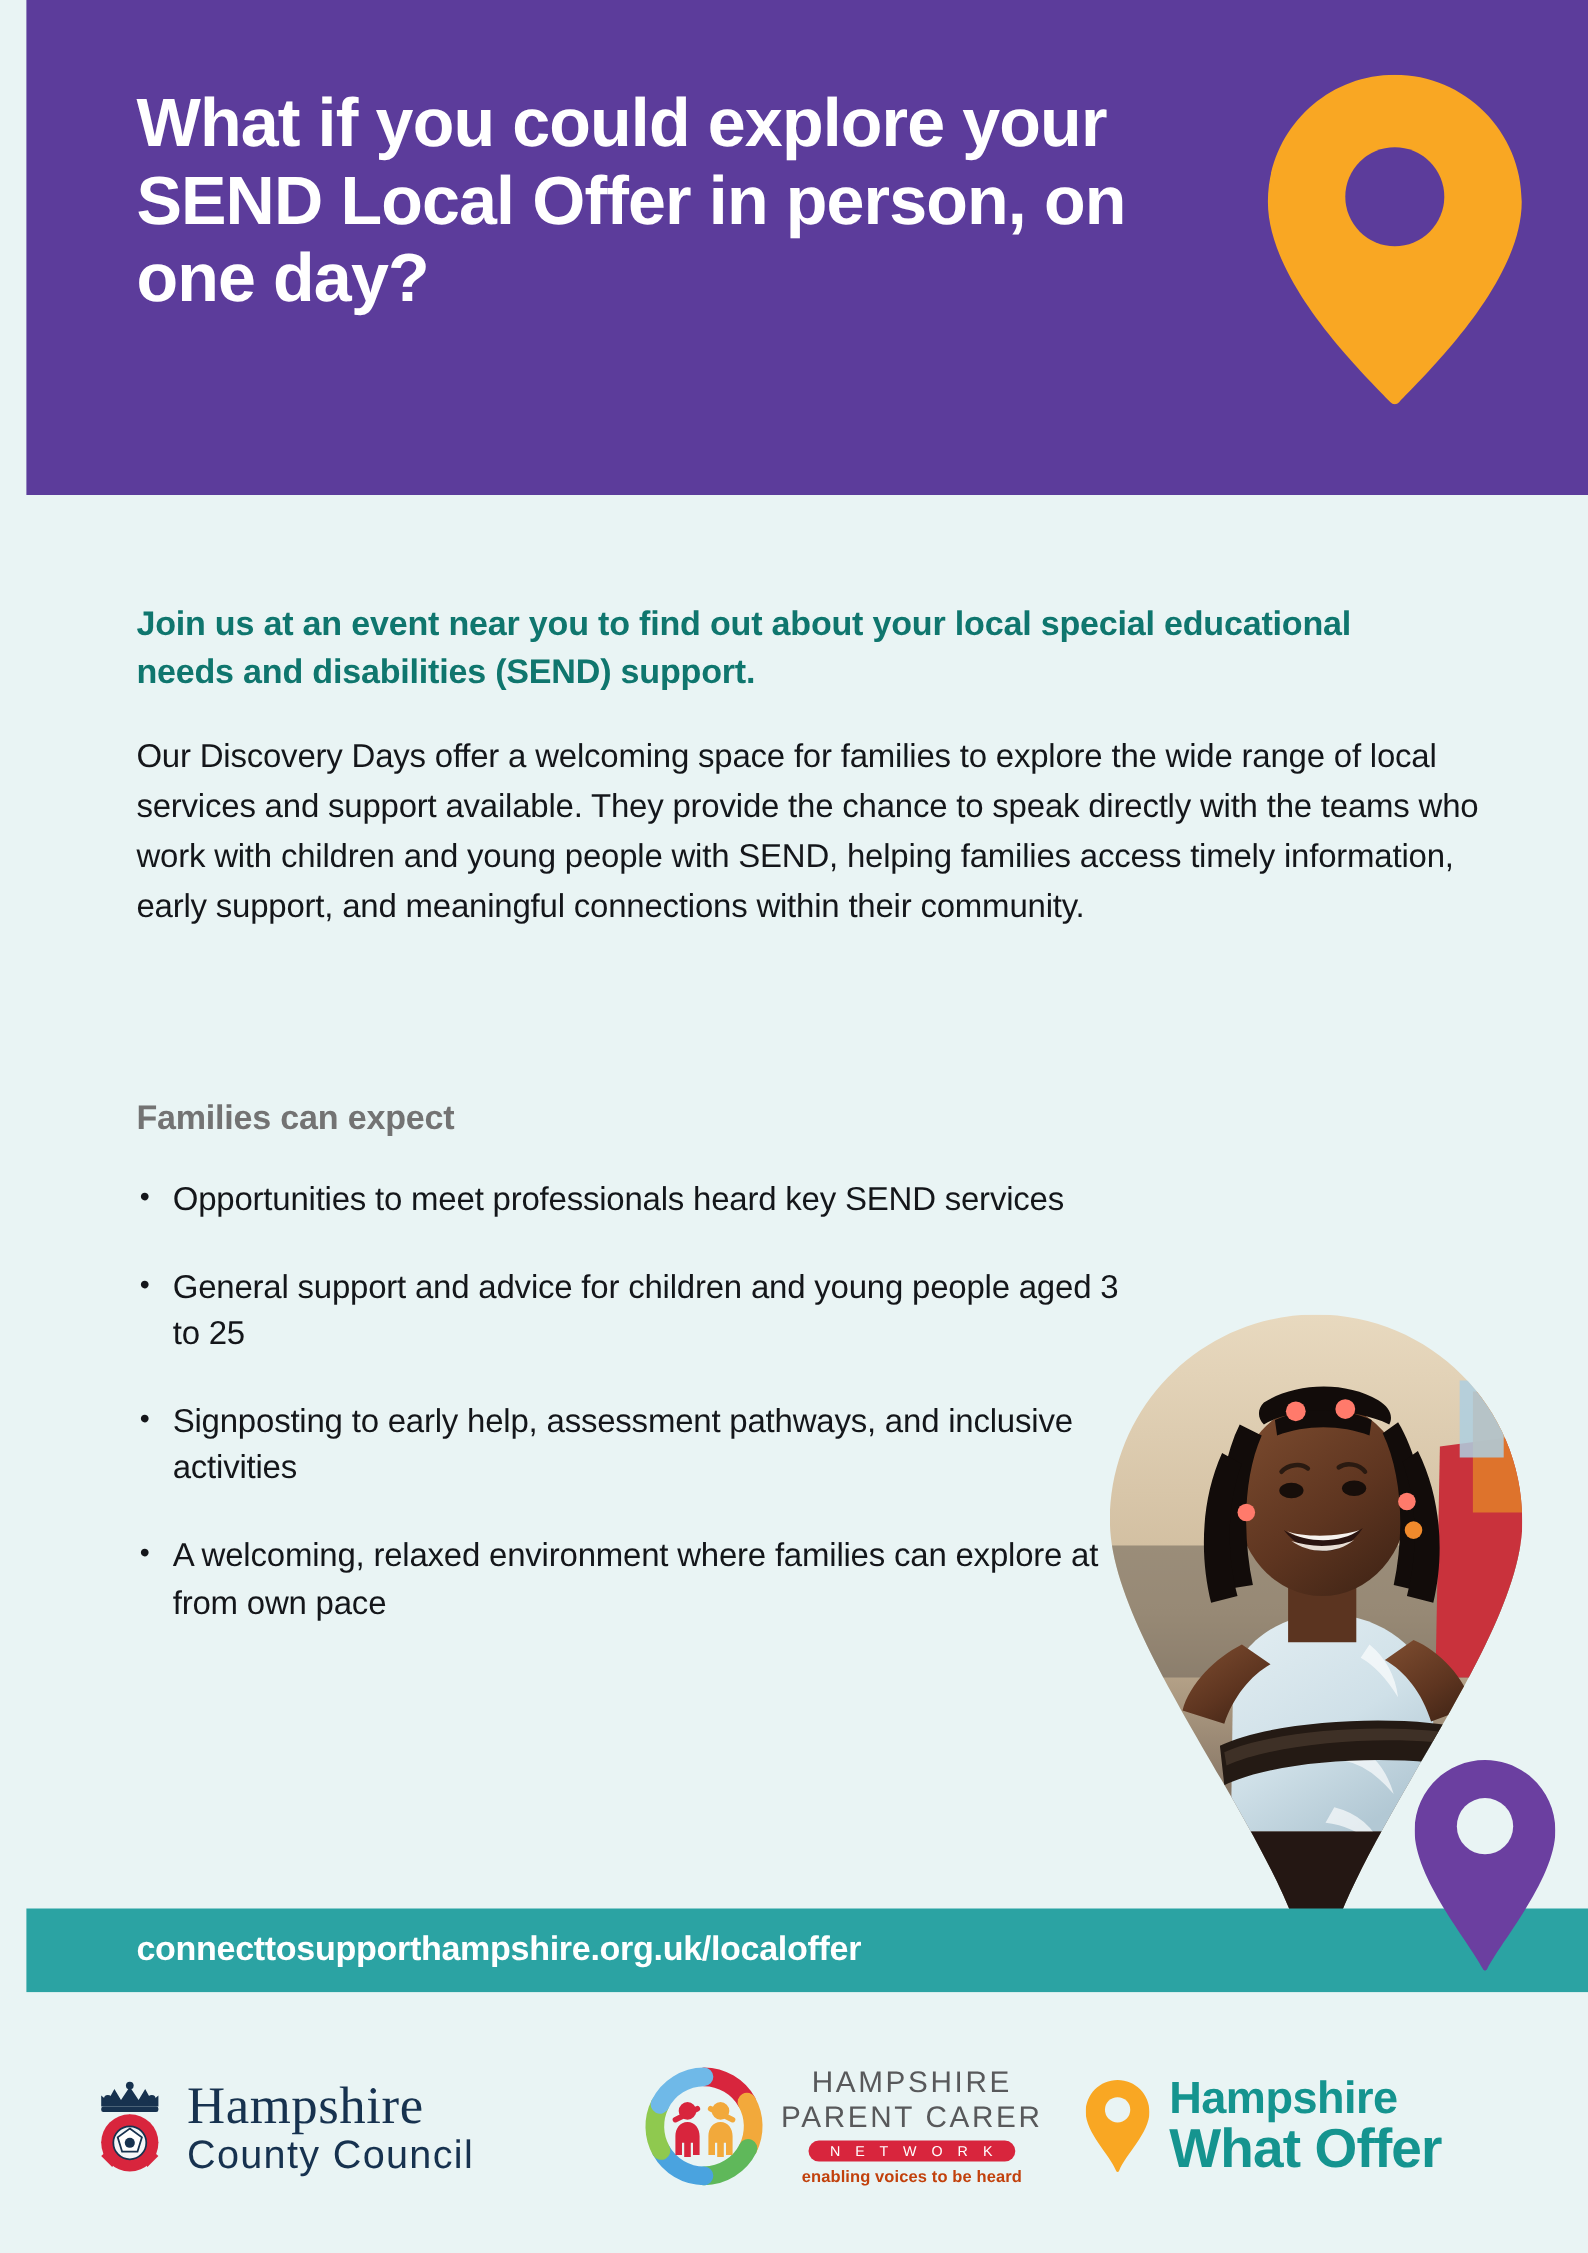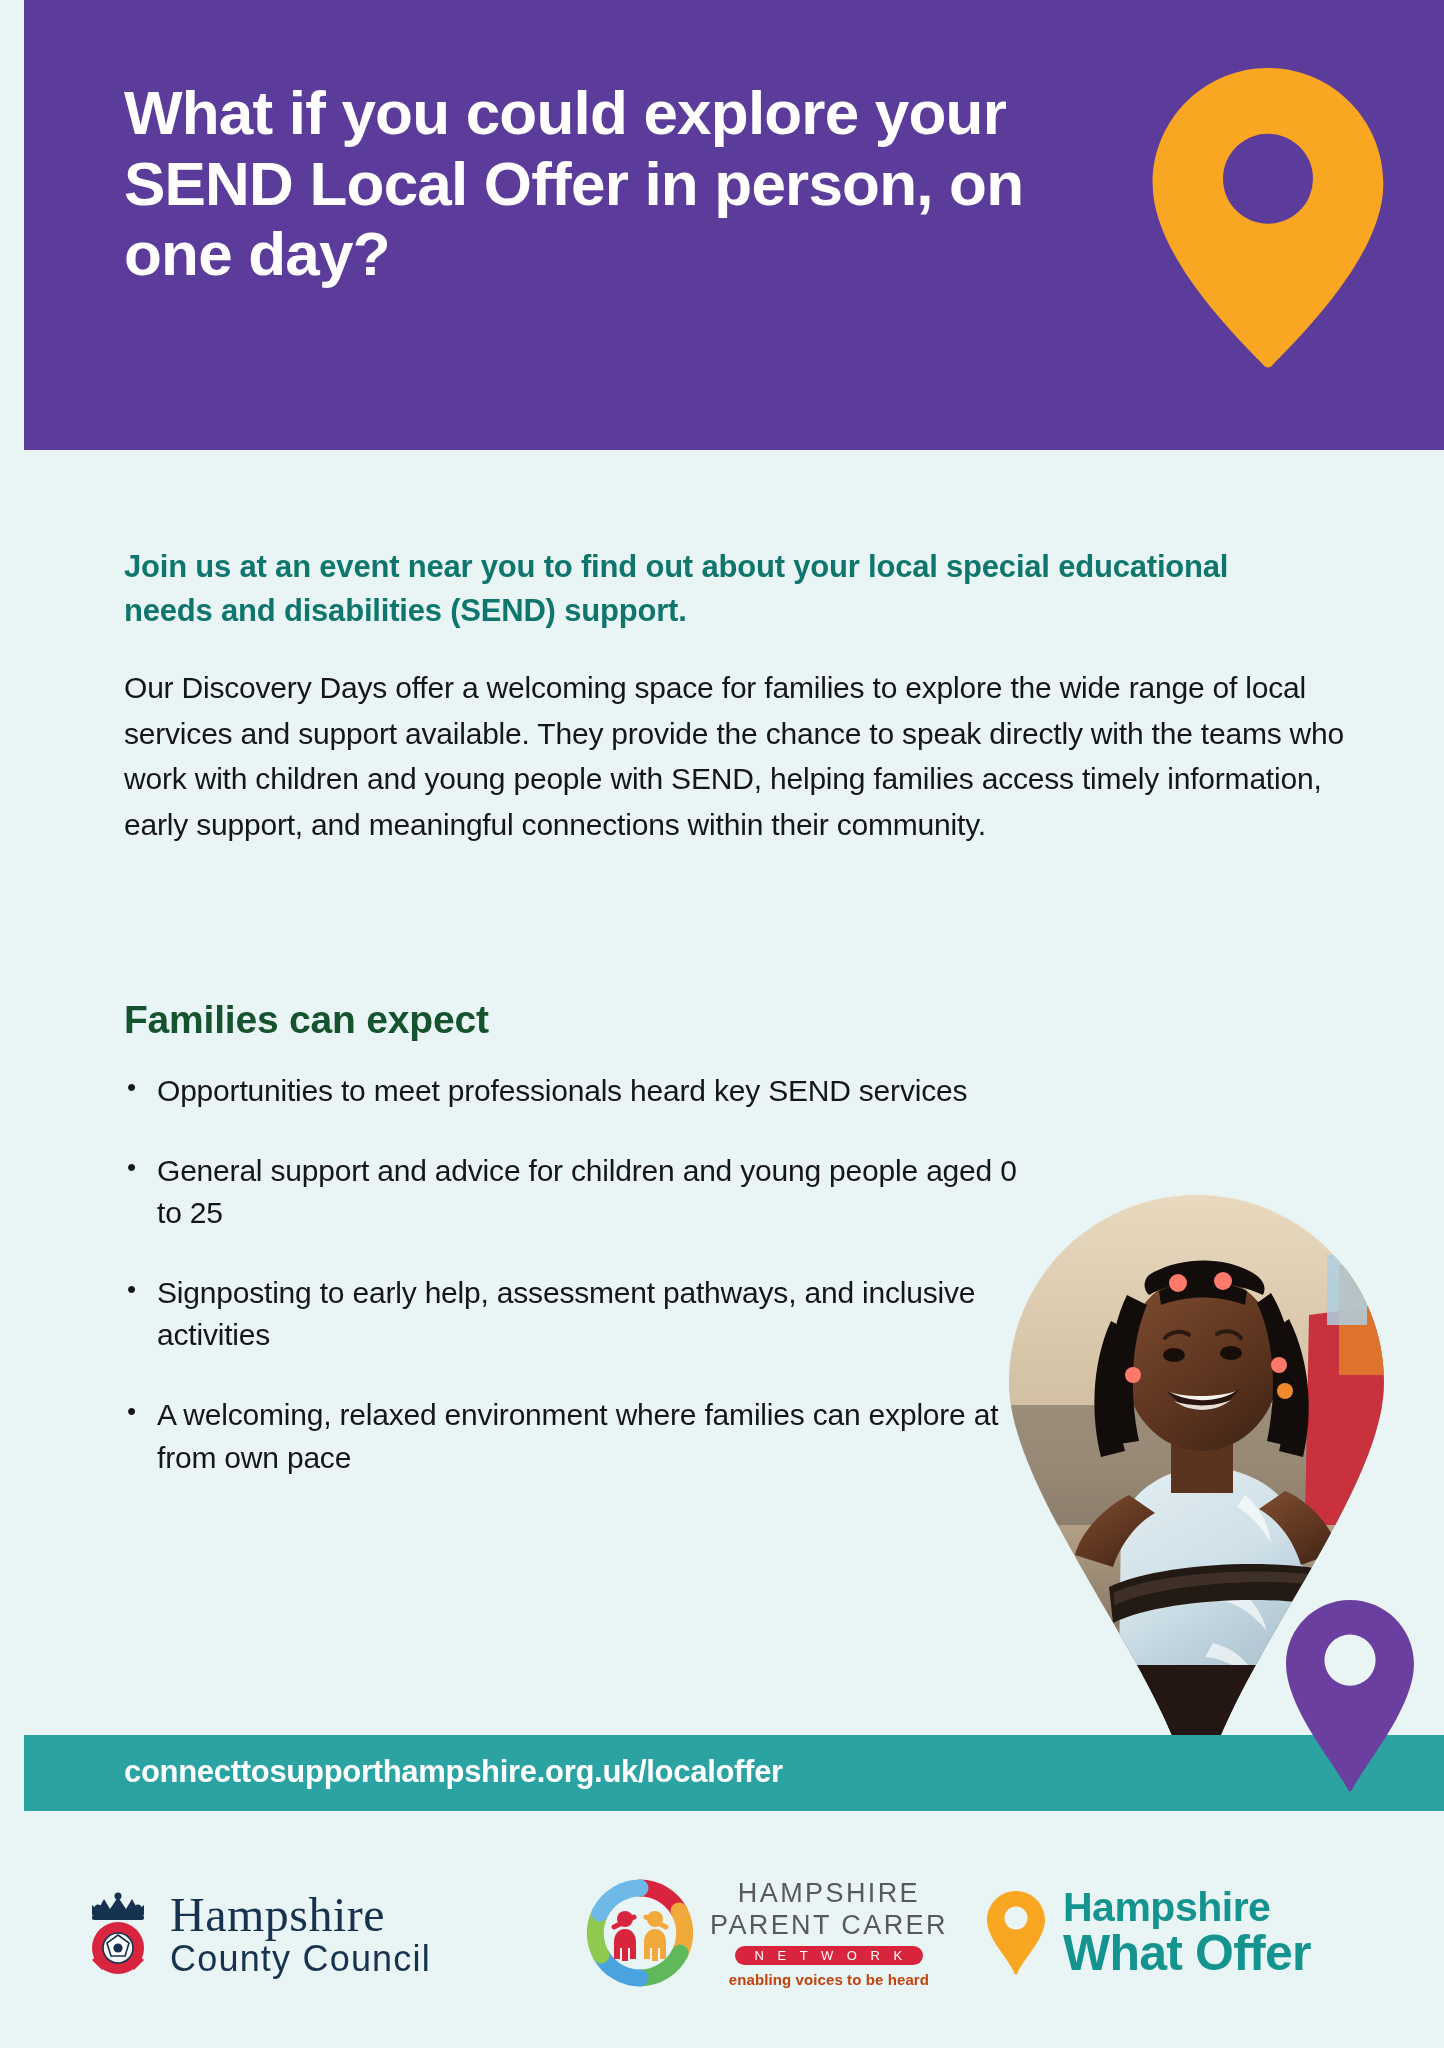--- a/index.html
+++ b/index.html
@@ -56,22 +56,22 @@
     width:1250px;
     color:#14161a;
     font-size:30px;
     font-weight:normal;
     line-height:1.52;
     letter-spacing:-0.2px;
   }
   .sub-head {
     position:absolute;
     left:100px; top:998px;
-    color:#14532d;
-    font-size:39px;
+    color:#737373;
+    font-size:31px;
     font-weight:bold;
     letter-spacing:-0.2px;
   }
 
   .bullets {
     position:absolute;
     left:95px; top:1070px;
     width:920px;
     list-style:none;
   }
@@ -178,21 +178,21 @@
       </svg>
     </div>
   </div>
 
   <div class="lede">Join us at an event near you to find out about your local special educational needs and disabilities (SEND) support.</div>
   <div class="para">Our Discovery Days offer a welcoming space for families to explore the wide range of local services and support available. They provide the chance to speak directly with the teams who work with children and young people with SEND, helping families access timely information, early support, and meaningful connections within their community.</div>
   <div class="sub-head">Families can expect</div>
 
   <ul class="bullets">
     <li class="bullet">Opportunities to meet professionals heard key SEND services</li>
-    <li class="bullet">General support and advice for children and young people aged 0 to 25</li>
+    <li class="bullet">General support and advice for children and young people aged 3 to 25</li>
     <li class="bullet">Signposting to early help, assessment pathways, and inclusive activities</li>
     <li class="bullet">A welcoming, relaxed environment where families can explore at from own pace</li>
   </ul>
 
   <div class="photo-pin">
     <svg viewBox="0 0 375 600" width="375" height="600" aria-hidden="true">
       <defs>
         <clipPath id="pinclip">
           <path d="M187.5 0 C84 0 0 84 0 187.5 C0 300 160 480 181 597 C183 601 192 601 194 597 C215 480 375 300 375 187.5 C375 84 291 0 187.5 0 Z"></path>
         </clipPath>

